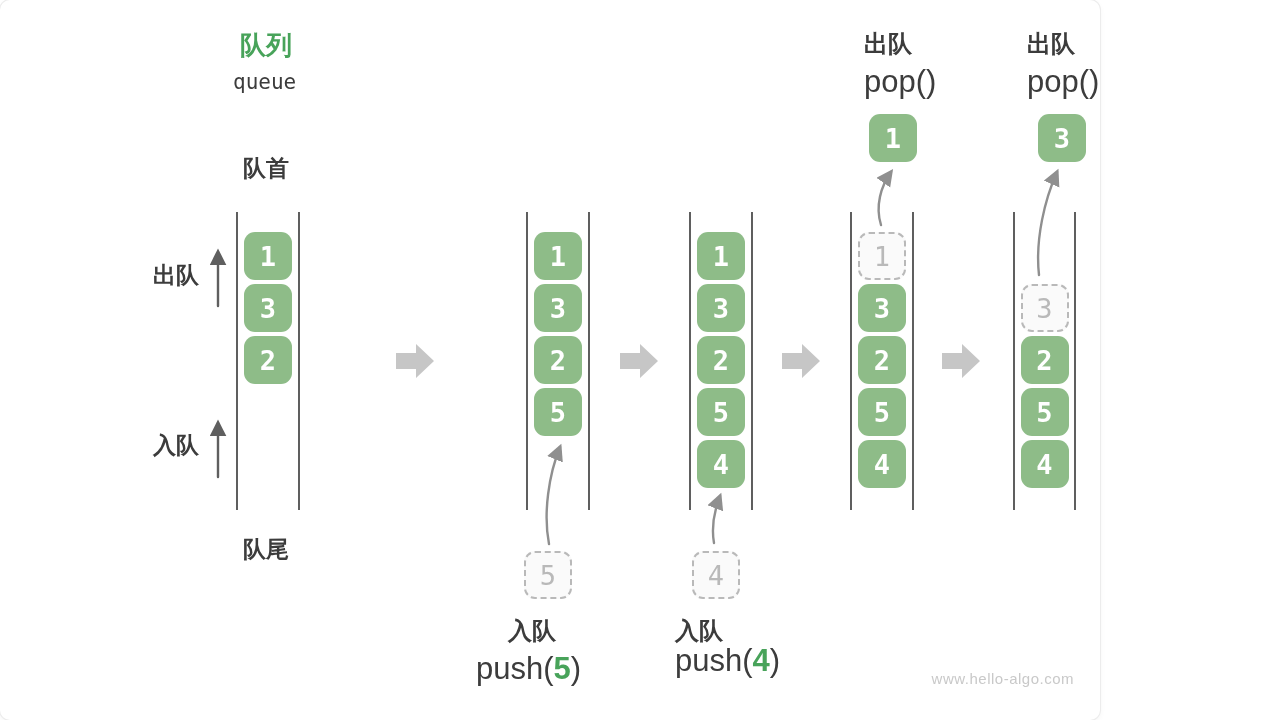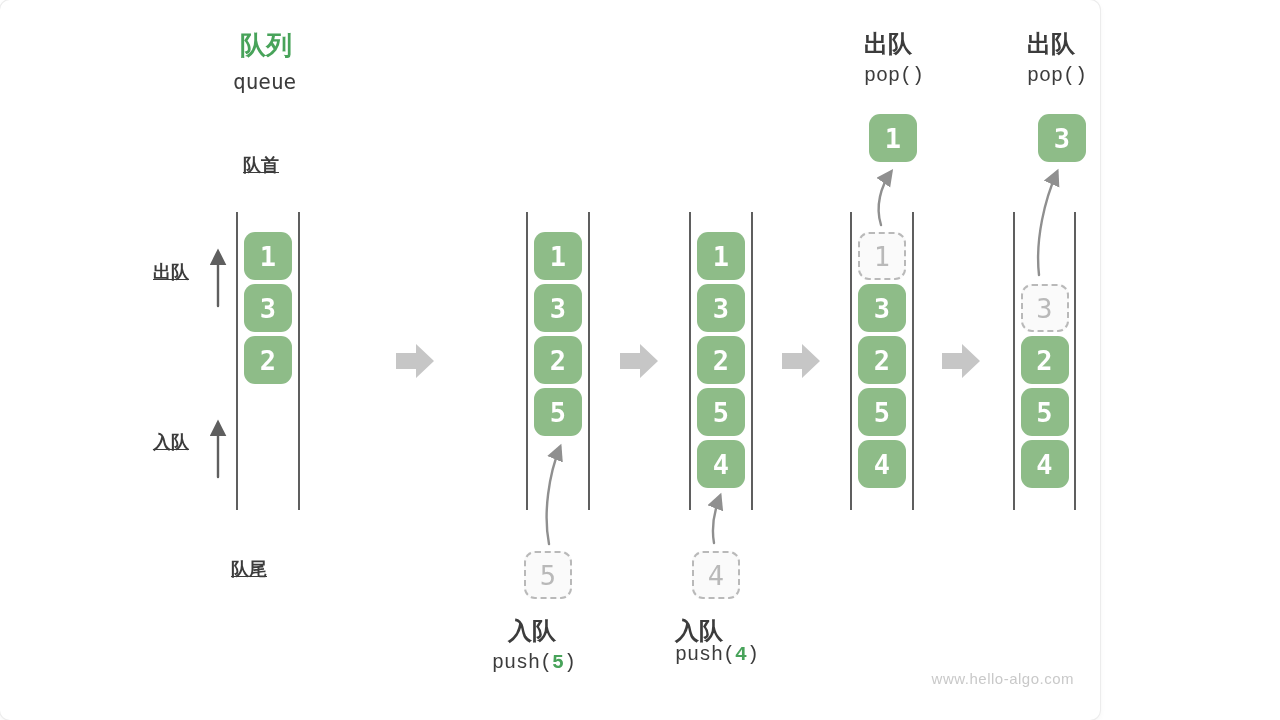--- a/index.html
+++ b/index.html
@@ -17,25 +17,25 @@
     position: absolute; left: 240px; top: 28px;
     font-size: 26px; font-weight: 700; color: var(--accent-green);
   }
   .title-en {
     position: absolute; left: 233px; top: 70px;
     font-family: "DejaVu Sans Mono", "Liberation Mono", monospace;
     font-size: 21px; color: var(--text-dark);
   }
 
   .lbl {
-    position: absolute; font-size: 18px; font-weight: 700;
-    color: var(--text-dark); line-height: 1.1; white-space: nowrap; text-decoration: underline;
+    position: absolute; font-size: 23px; font-weight: 700;
+    color: var(--text-dark); line-height: 1.1; white-space: nowrap;
   }
   .lbl.front  { left: 243px; top: 156px; }
-  .lbl.rear   { left: 231px; top: 537px; margin-top: 23px; }
+  .lbl.rear   { left: 243px; top: 537px; }
   .lbl.side-deq { left: 153px; top: 263px; }
   .lbl.side-enq { left: 153px; top: 433px; }
 
   #overlay { position: absolute; left: 0; top: 0; }
   #states-layer { position: absolute; left: 0; top: 0; width: 100%; height: 100%; }
 
   .qbox {
     position: absolute; width: 48px; height: 48px; box-sizing: border-box;
     border-radius: 11px; display: flex; align-items: center; justify-content: center;
     font-family: "DejaVu Sans Mono", "Liberation Mono", monospace;
@@ -47,22 +47,22 @@
     border: 2px dashed var(--dashed);
     color: var(--dashed); font-weight: 400;
   }
 
   .op-zh {
     position: absolute; font-size: 24px; font-weight: 600;
     color: var(--text-dark); white-space: nowrap; line-height: 1.15;
   }
   .op-code {
     position: absolute;
-    font-family: Liberation Mono, monospace;
-    font-size: 20px; color: var(--text-dark); white-space: nowrap; line-height: 1.15;
+    font-family: Liberation Sans, sans-serif;
+    font-size: 31px; color: var(--text-dark); white-space: nowrap; line-height: 1.15;
   }
   .op-code .arg { color: var(--accent-green); font-weight: 700; }
 
   .watermark {
     position: absolute; right: 26px; top: 670px;
     font-family: Liberation Sans, sans-serif;
     font-size: 15px; color: var(--wm-gray); letter-spacing: 0.5px;
   }
 </style>
 </head>
@@ -112,21 +112,21 @@
   <div id="states-layer">
       <div class="qbox solid" style="left: 244px; top: 232px;">1</div>
       <div class="qbox solid" style="left: 244px; top: 284px;">3</div>
       <div class="qbox solid" style="left: 244px; top: 336px;">2</div>
       <div class="qbox solid" style="left: 534px; top: 232px;">1</div>
       <div class="qbox solid" style="left: 534px; top: 284px;">3</div>
       <div class="qbox solid" style="left: 534px; top: 336px;">2</div>
       <div class="qbox solid" style="left: 534px; top: 388px;">5</div>
       <div class="qbox dashed" style="left: 524px; top: 551px;">5</div>
       <div class="op-zh" style="left: 508px; top: 617px;">入队</div>
-      <div class="op-code" style="left: 492px; top: 651px;"><span>push(</span><span class="arg">5</span><span>)</span></div>
+      <div class="op-code" style="left: 476px; top: 651px;"><span>push(</span><span class="arg">5</span><span>)</span></div>
       <div class="qbox solid" style="left: 697px; top: 232px;">1</div>
       <div class="qbox solid" style="left: 697px; top: 284px;">3</div>
       <div class="qbox solid" style="left: 697px; top: 336px;">2</div>
       <div class="qbox solid" style="left: 697px; top: 388px;">5</div>
       <div class="qbox solid" style="left: 697px; top: 440px;">4</div>
       <div class="qbox dashed" style="left: 692px; top: 551px;">4</div>
       <div class="op-zh" style="left: 675px; top: 617px;">入队</div>
       <div class="op-code" style="left: 675px; top: 643px;"><span>push(</span><span class="arg">4</span><span>)</span></div>
       <div class="qbox dashed" style="left: 858px; top: 232px;">1</div>
       <div class="qbox solid" style="left: 858px; top: 284px;">3</div>

